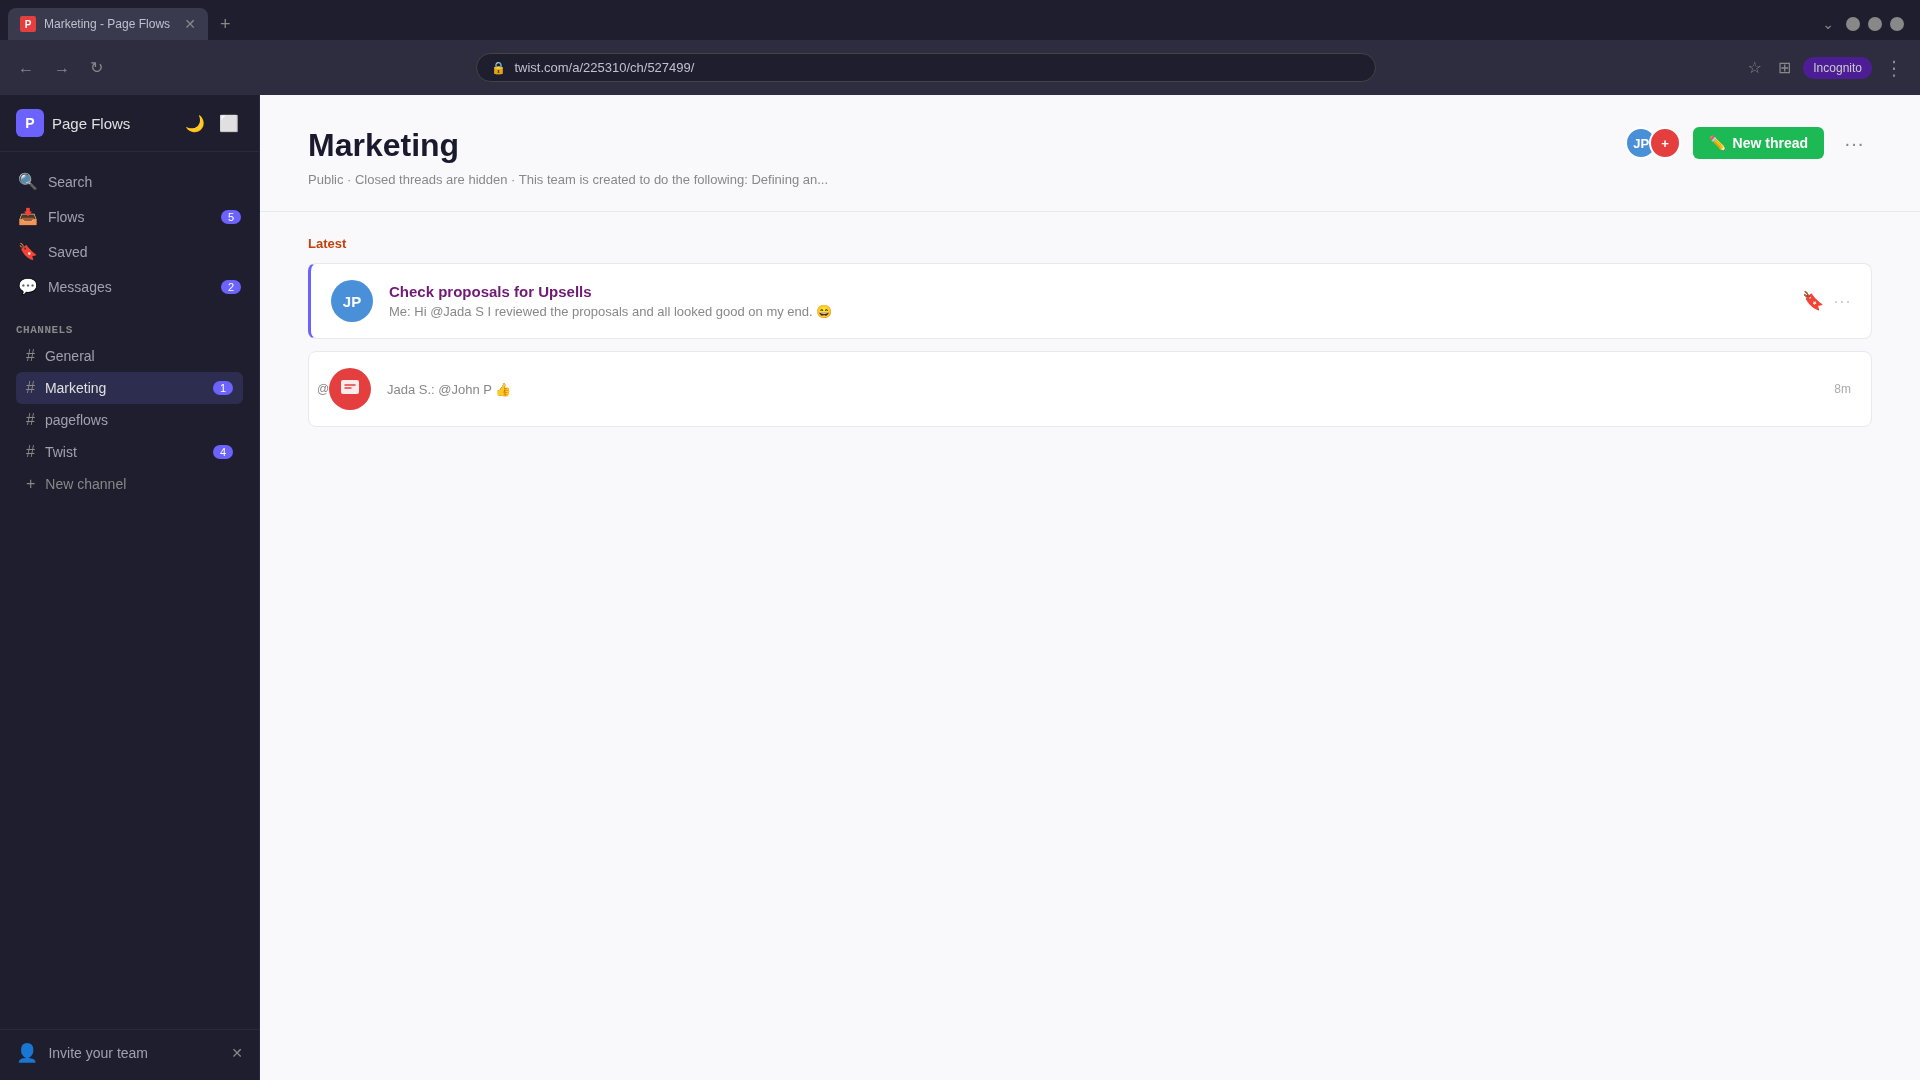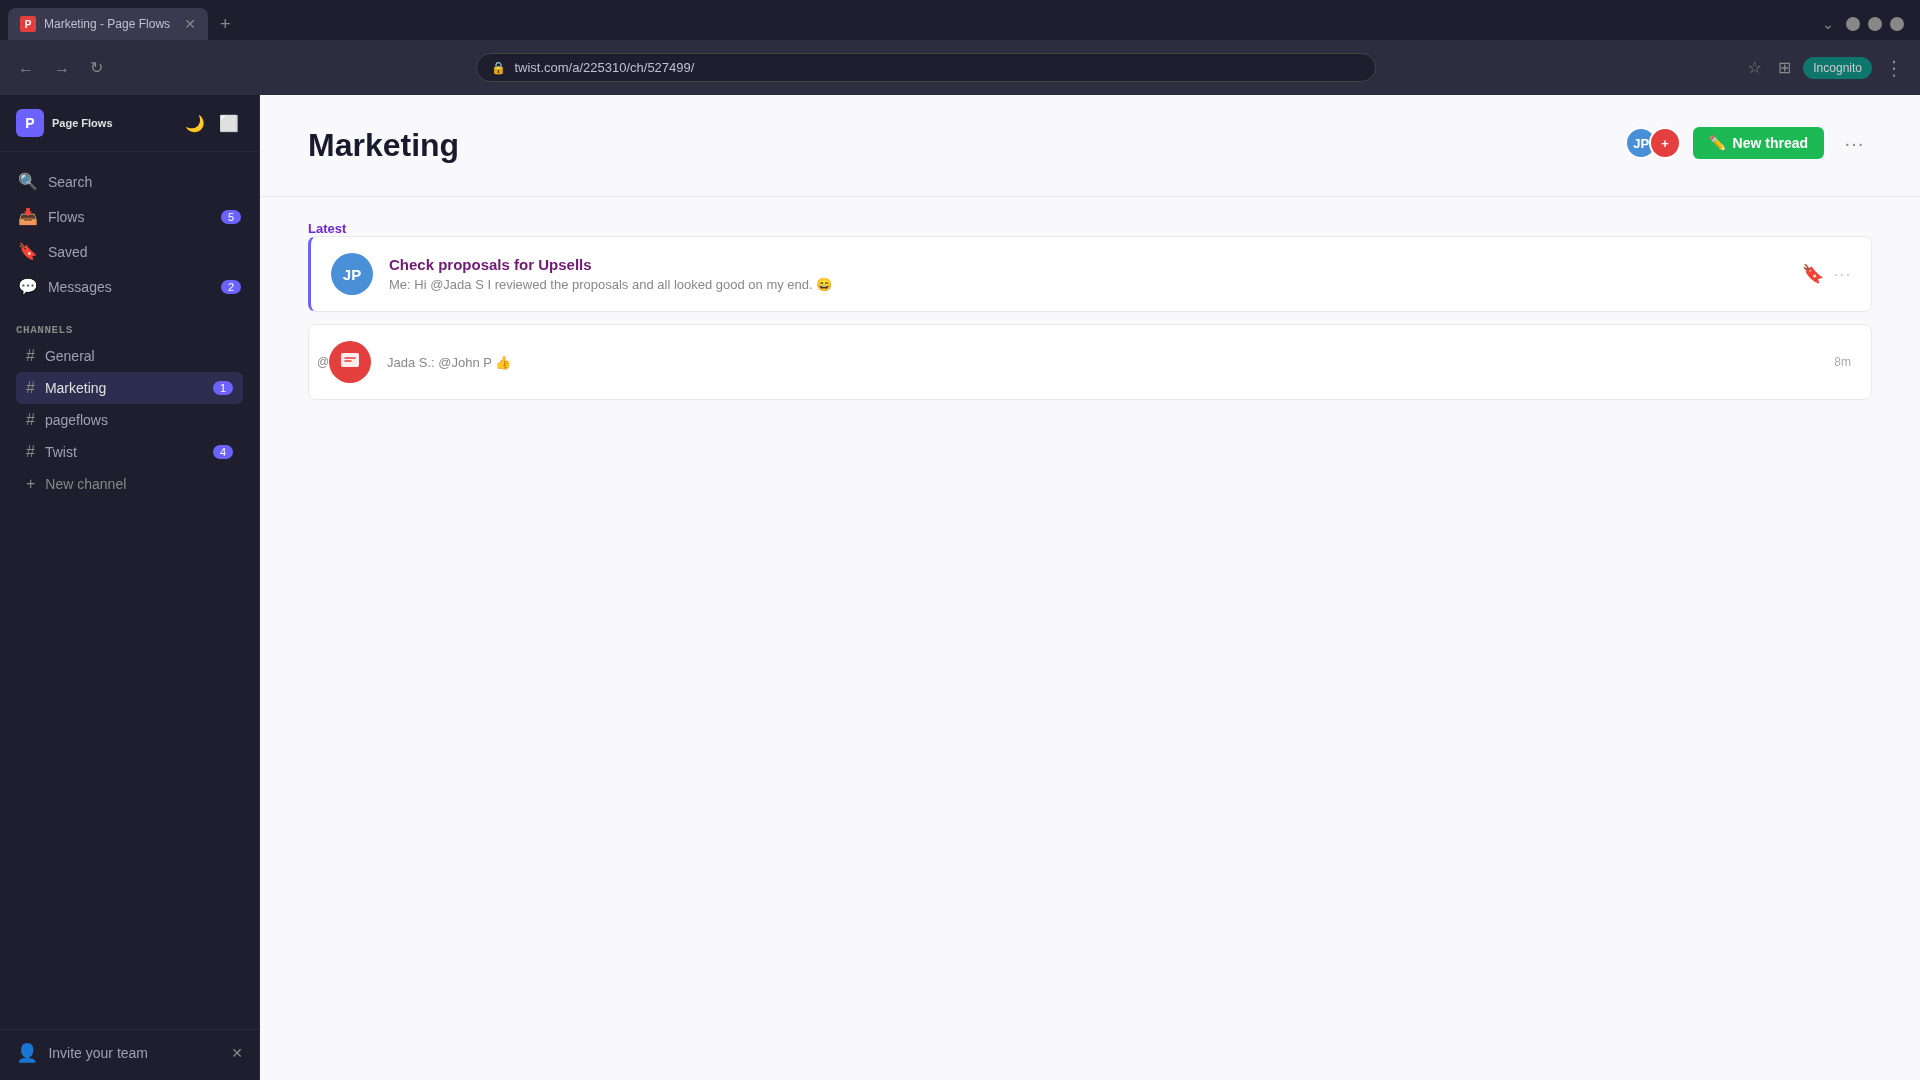--- a/index.html
+++ b/index.html
@@ -21,32 +21,32 @@
     .win-close { background: #888; }
     .dropdown-btn { background: none; border: none; color: #888; cursor: pointer; font-size: 14px; padding: 4px; }
 
     .address-bar-row { background: #2d2d3f; display: flex; align-items: center; padding: 6px 12px; height: 55px; gap: 8px; }
     .nav-btn { background: none; border: none; color: #888; font-size: 16px; cursor: pointer; padding: 4px 6px; }
     .address-bar { flex: 1; background: #1e1e2e; border: 1px solid #444; border-radius: 20px; display: flex; align-items: center; padding: 6px 14px; gap: 8px; max-width: 900px; margin: 0 auto; }
     .address-bar .lock-icon { color: #888; font-size: 12px; }
     .address-bar .url { font-size: 13px; color: #c0c0d0; }
     .toolbar-right { display: flex; align-items: center; gap: 8px; }
     .toolbar-btn { background: none; border: none; color: #888; cursor: pointer; font-size: 16px; padding: 4px; }
-    .incognito-badge { background: #0f766e; border-radius: 12px; padding: 4px 10px; font-size: 12px; color: #ccc; }
+    .incognito-badge { background: #4c1d95; border-radius: 12px; padding: 4px 10px; font-size: 12px; color: #ccc; }
     .kebab-btn { background: none; border: none; color: #888; cursor: pointer; font-size: 20px; padding: 4px; }
 
     
     .app-layout { display: flex; flex: 1; overflow: hidden; }
 
     
     .sidebar { width: 260px; background: #1e1e2e; border-right: 1px solid #2a2a3e; display: flex; flex-direction: column; padding: 0; flex-shrink: 0; }
 
     .sidebar-header { display: flex; align-items: center; padding: 14px 16px; gap: 8px; border-bottom: 1px solid #2a2a3e; }
     .workspace-icon { width: 28px; height: 28px; background: #6c63ff; border-radius: 6px; display: flex; align-items: center; justify-content: center; color: white; font-weight: bold; font-size: 14px; flex-shrink: 0; }
-    .workspace-name { font-size: 11px; font-weight: 700; color: #e0e0e0; flex: 1; }
+    .workspace-name { font-size: 15px; font-weight: 400; color: #e0e0e0; flex: 1; }
     .sidebar-header-icons { display: flex; gap: 6px; }
     .icon-btn { background: none; border: none; color: #888; cursor: pointer; font-size: 16px; padding: 4px; }
 
     .sidebar-nav { padding: 12px 8px; }
     .sidebar-nav-item { display: flex; align-items: center; gap: 10px; padding: 8px 10px; border-radius: 6px; cursor: pointer; color: #a0a0b0; font-size: 14px; }
     .nav-icon { font-size: 16px; color: #888; }
     .badge { background: #6c63ff; color: white; border-radius: 10px; font-size: 11px; padding: 1px 7px; margin-left: auto; }
 
     .channels-section { padding: 8px 16px 4px; }
     .channels-label { font-size: 11px; font-weight: 600; color: #888; text-transform: uppercase; letter-spacing: 0.5px; margin-bottom: 4px; font-family: Liberation Mono, monospace; }
@@ -70,21 +70,21 @@
     .channel-actions { display: flex; align-items: center; gap: 12px; }
     .avatar-group { display: flex; }
     .avatar { width: 32px; height: 32px; border-radius: 50%; border: 2px solid white; display: flex; align-items: center; justify-content: center; font-size: 13px; font-weight: 600; color: white; }
     .avatar.jp { background: #4a90d9; margin-right: -8px; }
     .avatar.add { background: #e53e3e; }
     .new-thread-btn { background: #1db954; color: white; border: none; border-radius: 6px; padding: 8px 16px; font-size: 14px; font-weight: 600; cursor: pointer; display: flex; align-items: center; gap: 6px; }
     .more-btn { background: none; border: none; color: #888; font-size: 20px; cursor: pointer; padding: 4px 8px; }
     .channel-desc { font-size: 13px; color: #888; }
 
     .threads-section { padding: 24px 48px; }
-    .section-label { font-size: 13px; font-weight: 600; color: #6d28d9; margin-bottom: 0; text-transform: capitalize; }
+    .section-label { font-size: 13px; font-weight: 600; color: #c2410c; margin-bottom: 12px; text-transform: capitalize; }
 
     .thread-card { background: white; border-radius: 8px; border: 1px solid #e8e8f0; margin-bottom: 12px; padding: 16px 20px; display: flex; align-items: center; gap: 16px; cursor: pointer; position: relative; }
     .thread-card.unread { border-left: 3px solid #6c63ff; }
     .thread-avatar { width: 42px; height: 42px; border-radius: 50%; display: flex; align-items: center; justify-content: center; font-size: 15px; font-weight: 600; color: white; flex-shrink: 0; }
     .thread-avatar.jp { background: #4a90d9; }
     .thread-avatar.red { background: #e53e3e; }
     .thread-body { flex: 1; }
     .thread-title { font-size: 15px; font-weight: 600; color: #701a75; margin-bottom: 4px; }
     .thread-preview { font-size: 13px; color: #888; }
     .thread-actions { display: flex; align-items: center; gap: 8px; }
@@ -205,20 +205,21 @@
             <div class="avatar jp">JP</div>
             <div class="avatar add">+</div>
           </div>
           <button class="new-thread-btn">
             <span>✏️</span>
             <span>New thread</span>
           </button>
           <button class="more-btn">···</button>
         </div>
       </div>
+      <div class="channel-desc">Public · Closed threads are hidden · This team is created to do the following: Defining an...</div>
     </div>
 
     <div class="threads-section">
       <div class="section-label">Latest</div>
 
       <div class="thread-card unread">
         <div class="thread-avatar jp">JP</div>
         <div class="thread-body">
           <div class="thread-title">Check proposals for Upsells</div>
           <div class="thread-preview">Me: Hi @Jada S I reviewed the proposals and all looked good on my end. 😄</div>

